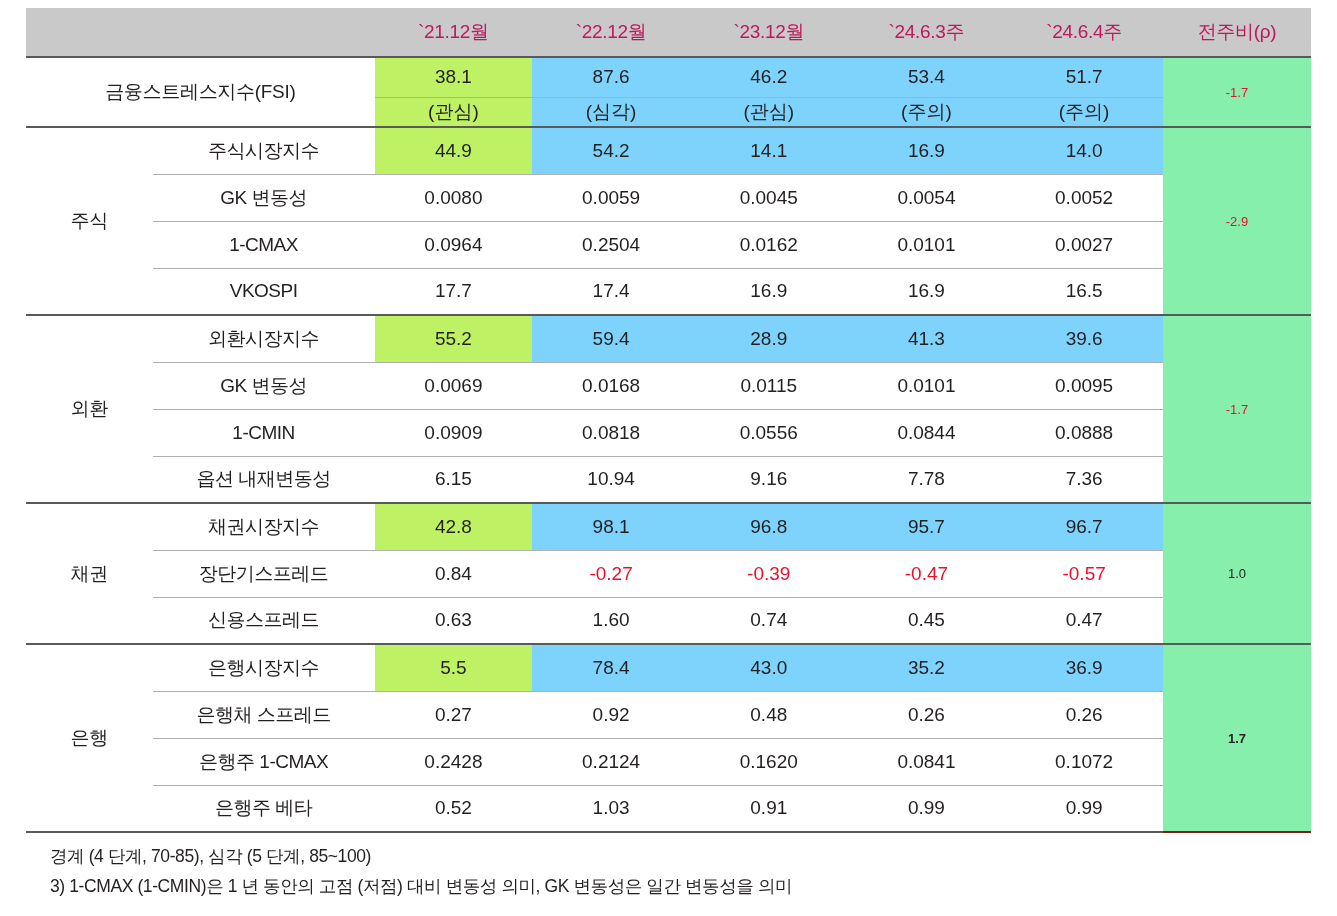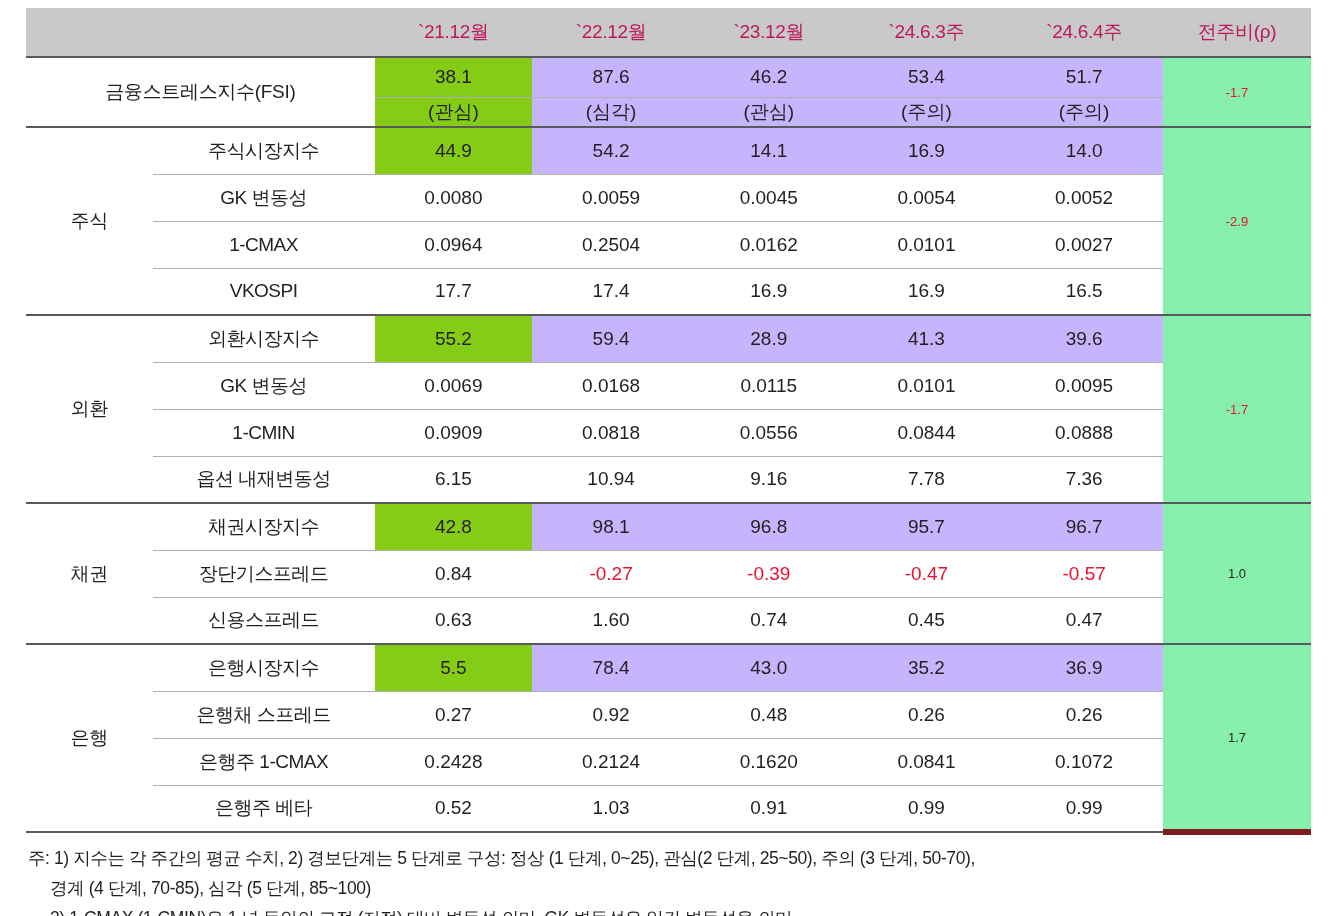--- a/index.html
+++ b/index.html
@@ -60,22 +60,22 @@
     letter-spacing: -0.3px;
   }
   td.item {
     font-size: 19px;
     letter-spacing: -0.5px;
     border-bottom: 1px solid #b0b0b0;
   }
   td.val {
     font-size: 19px;
   }
-  td.val.first-col { background: #84cc16; }
-  td.val.shade-row { background: #c4b5fd; }
+  td.val.first-col { background: #bef264; }
+  td.val.shade-row { background: #7dd3fc; }
   td.wow {
     font-size: 13px;
     background: #86efac;
   }
   .neg { color: #e8112d; }
 
   tr.row { height: 47px; }
   tr.fsi-val-row { height: 40px; }
   tr.fsi-lvl-row { height: 30px; }
   .sec-bottom > td { border-bottom: 2px solid #58595b; }
@@ -238,21 +238,21 @@
       </tr>
 
       <tr class="row">
         <td class="group" rowspan="4" style="border-bottom:2px solid #58595b;">은행</td>
         <td class="item">은행시장지수</td>
         <td class="val first-col inner-line">5.5</td>
         <td class="val shade-row inner-line">78.4</td>
         <td class="val shade-row inner-line">43.0</td>
         <td class="val shade-row inner-line">35.2</td>
         <td class="val shade-row inner-line">36.9</td>
-        <td class="wow" rowspan="4" style="border-bottom:6px solid #7f1d1d;">1.7</td>
+        <td class="wow" rowspan="4" style="border-bottom:2px solid #7f1d1d;font-weight:bold;">1.7</td>
       </tr>
       <tr class="row">
         <td class="item">은행채 스프레드</td>
         <td class="val inner-line">0.27</td>
         <td class="val inner-line">0.92</td>
         <td class="val inner-line">0.48</td>
         <td class="val inner-line">0.26</td>
         <td class="val inner-line">0.26</td>
       </tr>
       <tr class="row">
@@ -269,19 +269,18 @@
         <td class="val">1.03</td>
         <td class="val">0.91</td>
         <td class="val">0.99</td>
         <td class="val">0.99</td>
       </tr>
 
     </tbody>
   </table>
 
   <div class="notes">
-    <div class="line">주: 1) 지수는 각 주간의 평균 수치, 2) 경보단계는 5 단계로 구성: 정상 (1 단계, 0~25), 관심(2 단계, 25~50), 주의 (3 단계, 50-70),</div>
     <div class="line indent">경계 (4 단계, 70-85), 심각 (5 단계, 85~100)</div>
     <div class="line indent2">3) 1-CMAX (1-CMIN)은 1 년 동안의 고점 (저점) 대비 변동성 의미, GK 변동성은 일간 변동성을 의미</div>
 
   </div>
 
 </div>
 
 </body></html>

